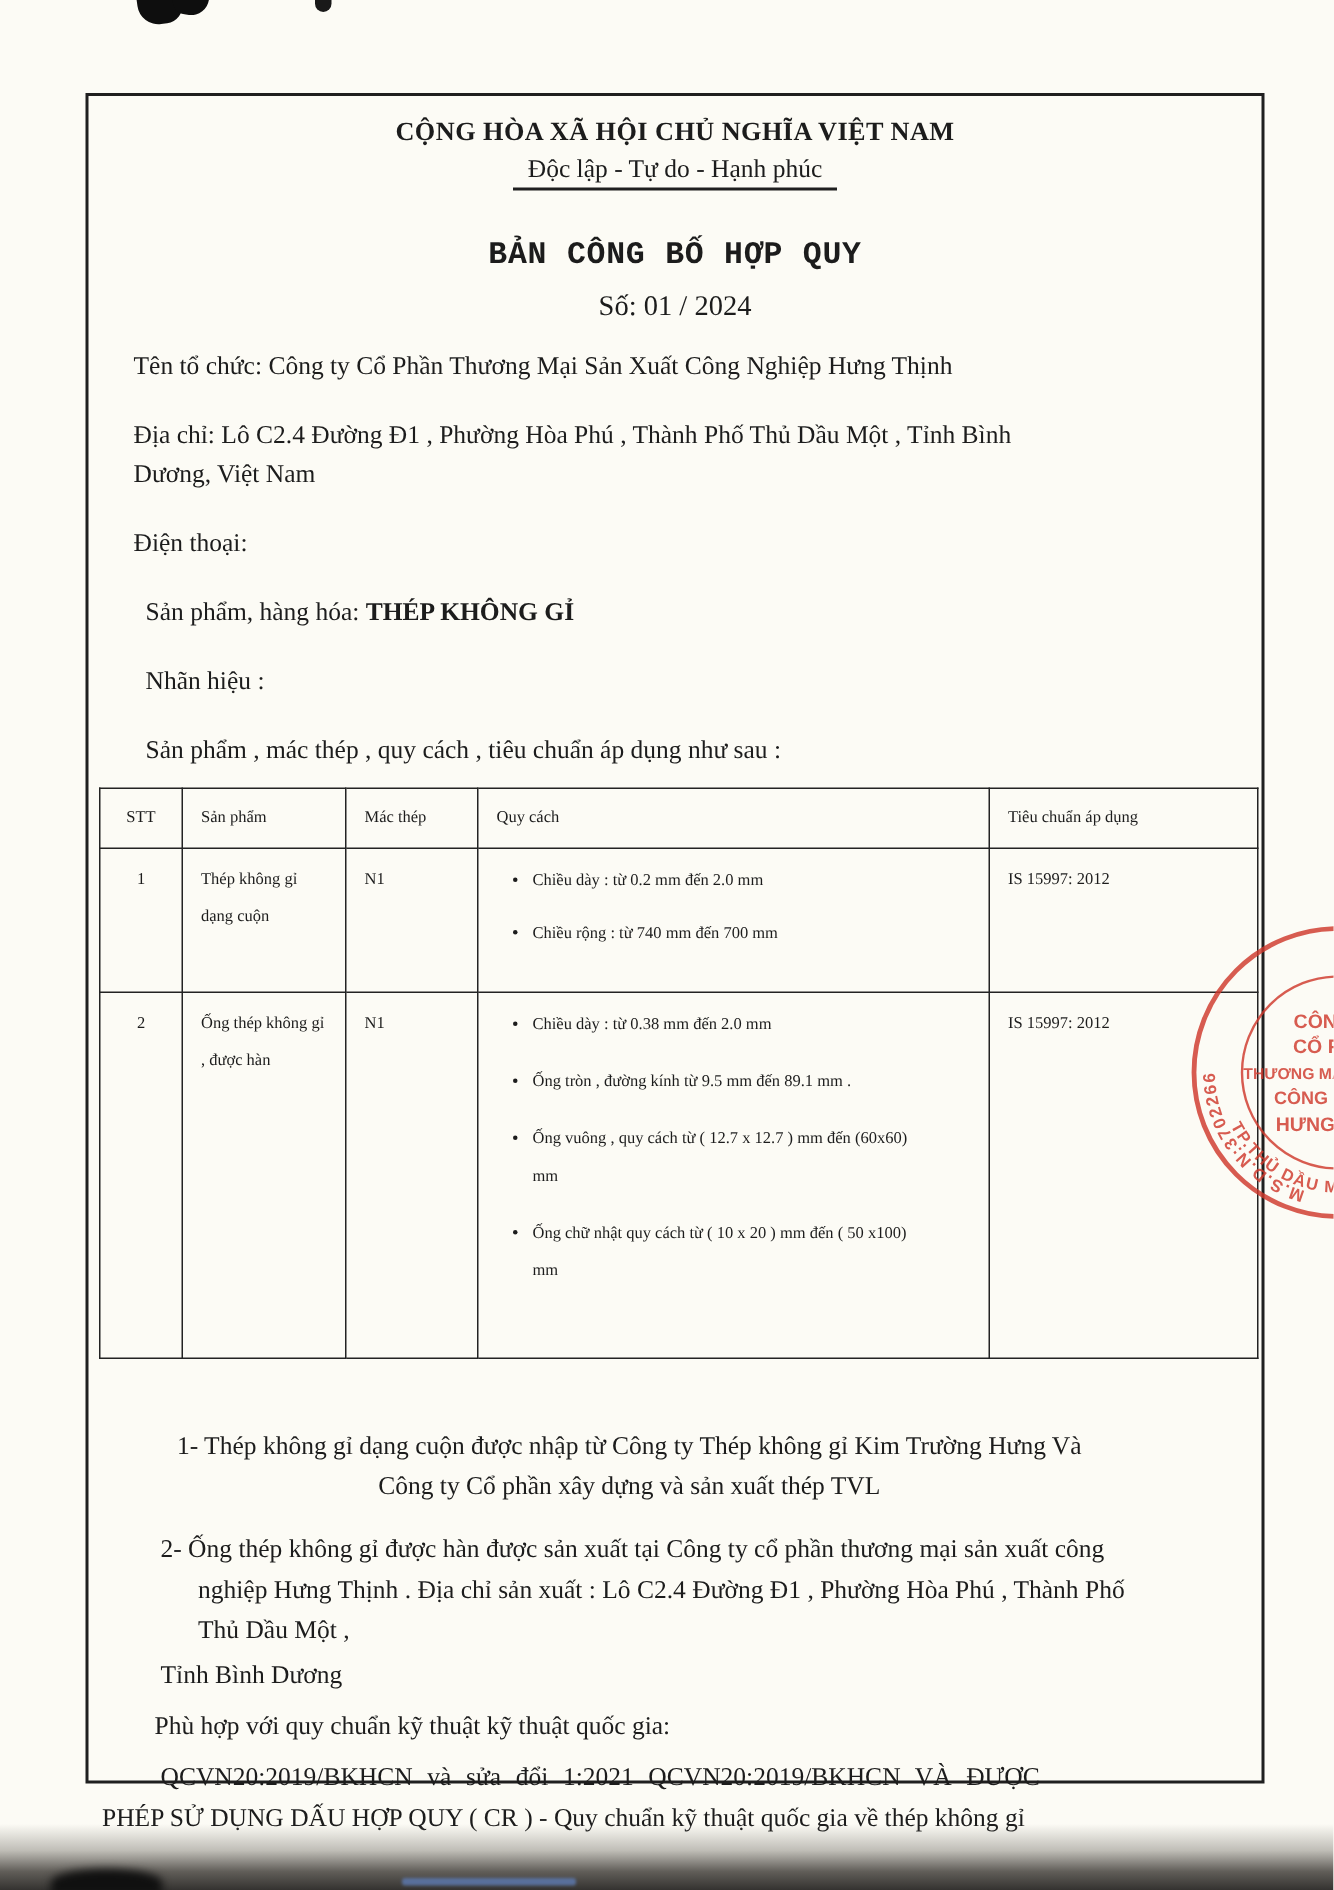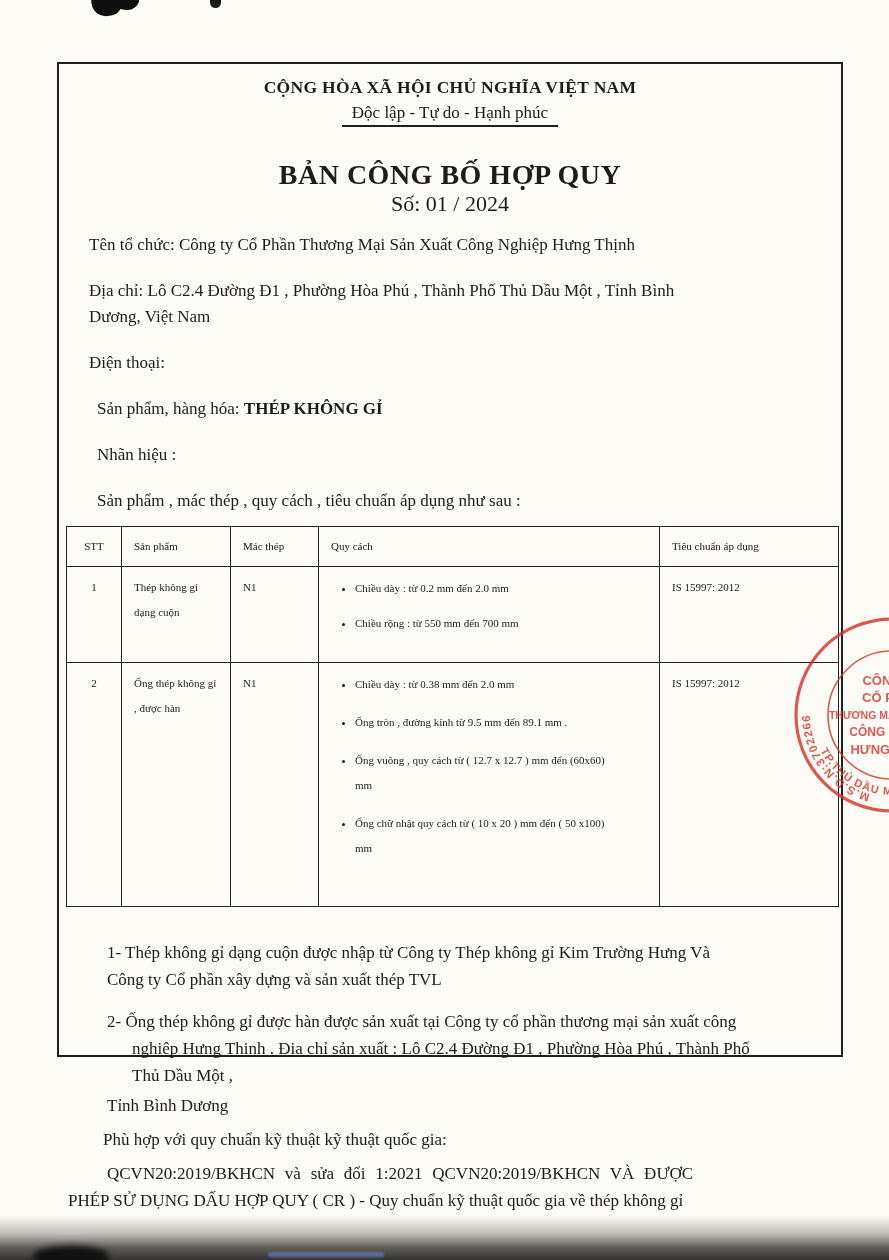--- a/index.html
+++ b/index.html
@@ -23,29 +23,29 @@
       rgba(135,132,124,0) 0%,
       rgba(118,115,108,0.45) 40%,
       rgba(75,72,67,0.88) 72%,
       rgba(44,42,40,0.96) 100%);
   }
   .scan-corner { position:absolute; left:34px; bottom:-4px; width:74px; height:18px; background:#101010; border-radius:50% 50% 0 0; filter:blur(3px); }
   .scan-blue { position:absolute; left:268px; bottom:3px; width:116px; height:5px; background:#5d7ab2; opacity:.8; border-radius:2px; filter:blur(1px); }
 
   
   .frame {
-    position:absolute; left:57px; top:62px; width:786px; height:995px;
+    position:absolute; left:57px; top:62px; width:786px; height:1127px;
     border:2px solid #1f1f1f;
   }
 
   .nat-title { margin-top:13px; text-align:center; font-weight:bold; font-size:17.5px; letter-spacing:.3px; }
   .motto-wrap { text-align:center; margin-top:5px; }
   .motto { display:inline-block; font-weight:normal; font-size:17px; border-bottom:2px solid #1f1f1f; padding:0 10px 2px; }
-  .doc-title { margin-top:32px; text-align:center; font-family:Liberation Serif, serif; font-weight:bold; font-size:28px; letter-spacing:.5px; }
-  .doc-number { text-align:center; font-size:22px; }
+  .doc-title { margin-top:32px; text-align:center; font-family:Liberation Mono, monospace; font-weight:bold; font-size:21px; letter-spacing:.5px; }
+  .doc-number { margin-top:12px; text-align:center; font-size:19px; }
 
   .para { margin:20px 26px 0 30px; font-size:17px; line-height:26px; }
   .para.first { margin-top:15px; }
   .para.addr { max-width:600px; }
   .para.indent { margin-left:38px; }
   .bold { font-weight:bold; }
 
   table.spec { margin:12px 0 0 7px; border-collapse:collapse; width:772px; table-layout:fixed; font-size:11px; }
   table.spec th, table.spec td {
     border:1.7px solid #232323; vertical-align:top;
@@ -54,21 +54,21 @@
   table.spec th { height:40px; vertical-align:middle; padding-top:5px; padding-bottom:5px; }
   .c-stt { text-align:center !important; }
   td.cell-sp { text-align:justify; }
   tr.r1 td { height:96px; }
   tr.r2 td { height:244px; }
   ul.qc { list-style:disc; margin:1px 0 0; padding-left:24px; }
   ul.qc li { width:254px; margin-bottom:10px; }
   tr.r2 ul.qc li { margin-bottom:13px; }
 
   .note { font-size:17px; line-height:27px; }
-  .note-1 { margin:32px 30px 0 48px; max-width:625px; }
+  .note-1 { margin:44px 30px 0 48px; max-width:625px;text-align:center; }
   .note-2 { margin:15px 24px 0 48px; max-width:668px; padding-left:25px; text-indent:-25px; }
   .note-3 { margin:3px 30px 0 48px; }
   .note-4 { margin:7px 30px 0 44px; }
   .note-5 { margin:7px 10px 0 9px; }
   .note-5 .l1 { display:block; text-indent:39px; word-spacing:5.5px; }
   .note-5 .l2 { display:block; }
 
   
   .stamp { position:absolute; left:782px; top:605px; }
   .stamp text { font-family:"Liberation Sans","DejaVu Sans",sans-serif; font-weight:bold; }
@@ -115,21 +115,21 @@
       </tr>
     </thead>
     <tbody>
       <tr class="r1">
         <td class="c-stt">1</td>
         <td class="cell-sp">Thép không gỉ dạng cuộn</td>
         <td>N1</td>
         <td>
           <ul class="qc">
             <li>Chiều dày : từ 0.2 mm đến 2.0 mm</li>
-            <li>Chiều rộng : từ 550 mm đến 700 mm</li>
+            <li>Chiều rộng : từ 740 mm đến 700 mm</li>
           </ul>
         </td>
         <td>IS 15997: 2012</td>
       </tr>
       <tr class="r2">
         <td class="c-stt">2</td>
         <td class="cell-sp">Ống thép không gỉ , được hàn</td>
         <td>N1</td>
         <td>
           <ul class="qc">

